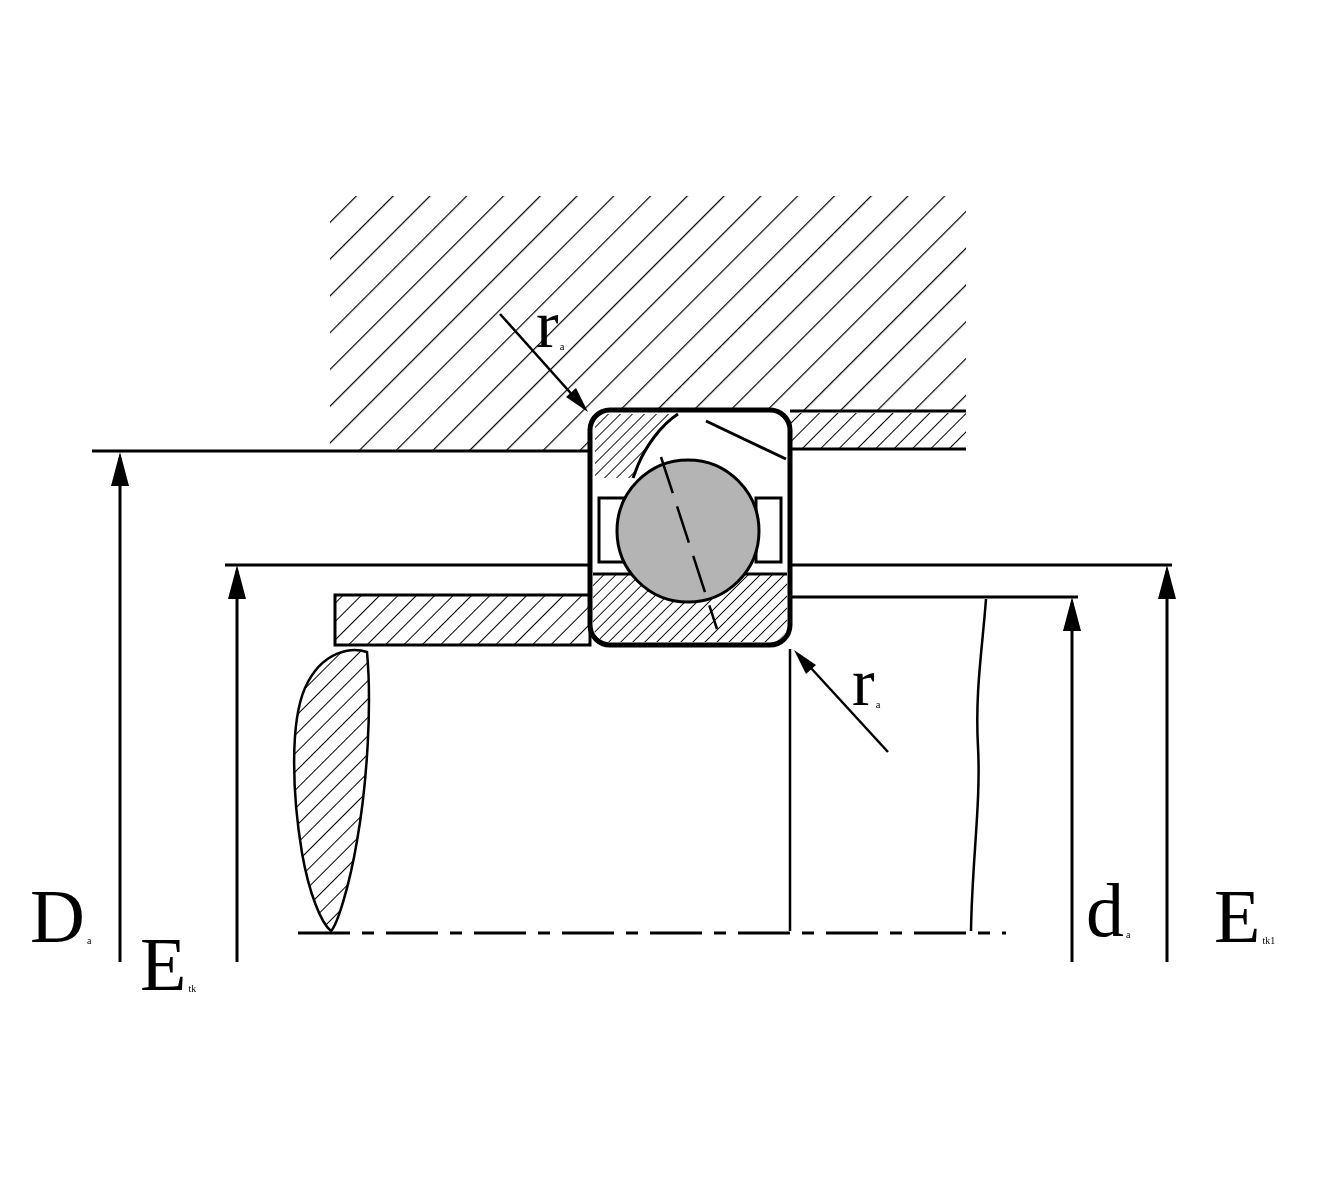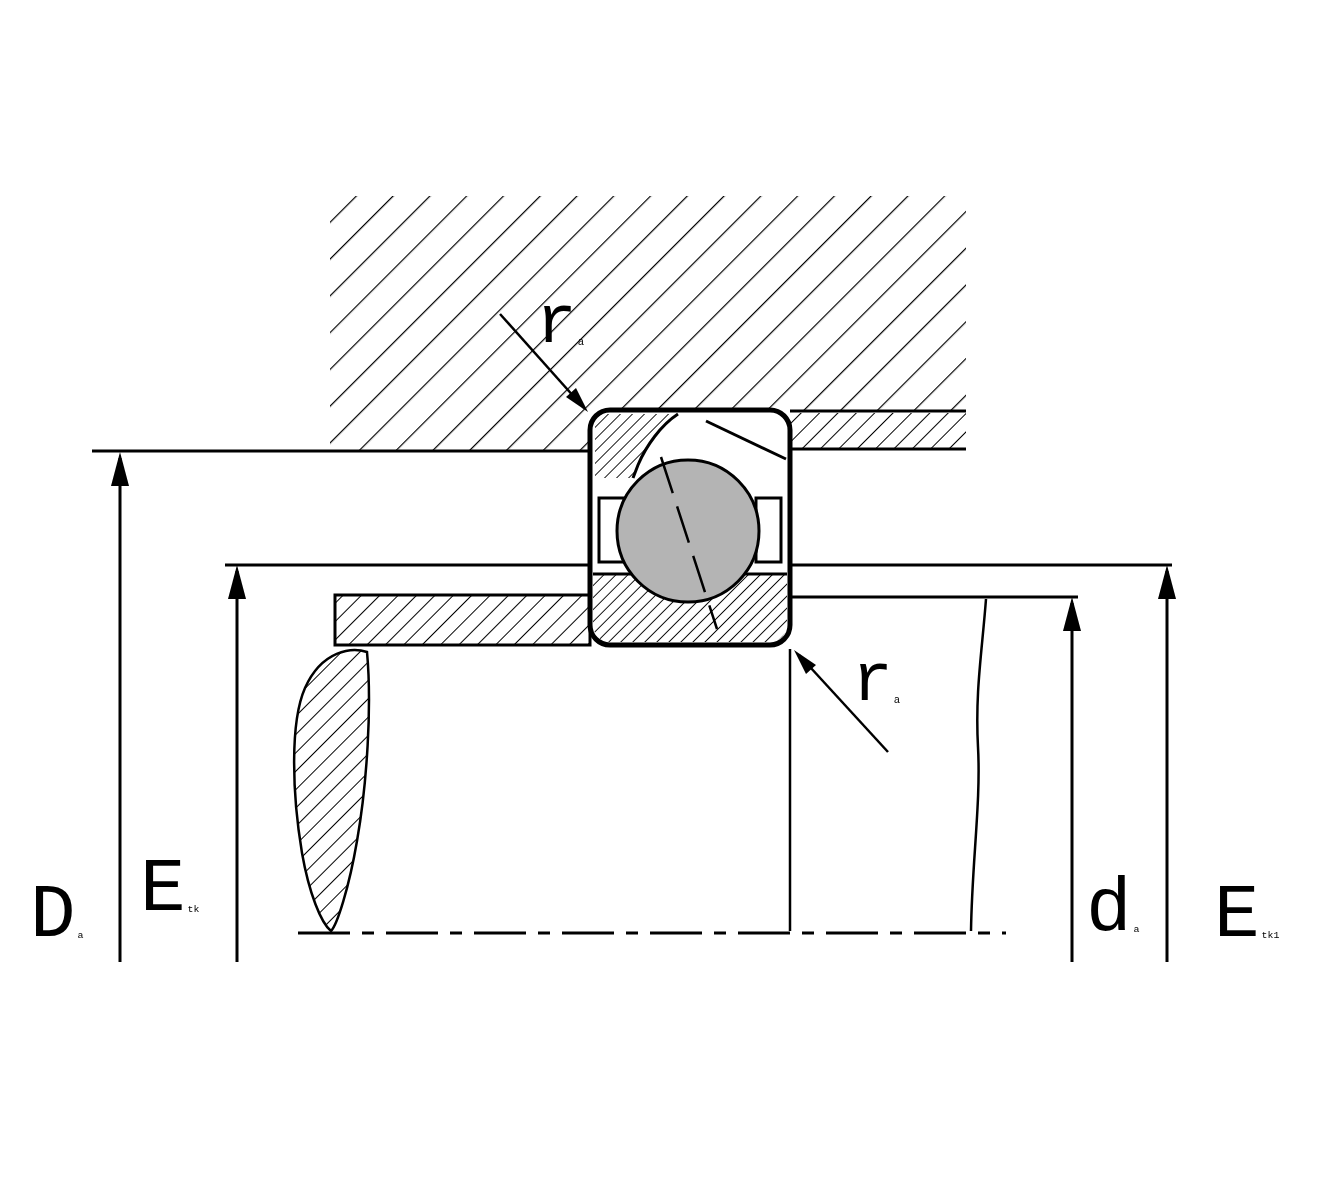--- a/index.html
+++ b/index.html
@@ -1,21 +1,21 @@
 <!DOCTYPE html>
 <html><head>
 <meta charset="utf-8">
 <style>
   html,body{margin:0;padding:0;background:#ffffff;}
   .stage{
     position:relative;
     width:1330px;height:1200px;
     background:#ffffff;
     overflow:hidden;
-    font-family:Liberation Mono, monospace;
+    font-family:Liberation Serif, serif;
     color:#000;
   }
   .stage svg{position:absolute;left:0;top:0;}
   .dim-label{
     position:absolute;
     line-height:1;
     white-space:nowrap;
   }
   .dim-label .main{font-size:76px;}
   .dim-label .sub{font-size:0.62em;vertical-align:-0.24em;margin-left:2px;}
@@ -111,21 +111,21 @@
   </div>
 
   <div class="dim-label ra-label" style="left:852px;top:648px;">
     <span class="main">r</span><span class="sub">a</span>
   </div>
 
   <div class="dim-label" style="left:30px;top:878px;">
     <span class="main">D</span><span class="sub">a</span>
   </div>
 
-  <div class="dim-label" style="left:140px;top:852px;">
+  <div class="dim-label" style="left:140px;top:926px;">
     <span class="main">E</span><span class="sub">tk</span>
   </div>
 
   <div class="dim-label" style="left:1086px;top:872px;">
     <span class="main">d</span><span class="sub">a</span>
   </div>
 
   <div class="dim-label" style="left:1214px;top:878px;">
     <span class="main">E</span><span class="sub">tk1</span>
   </div>

